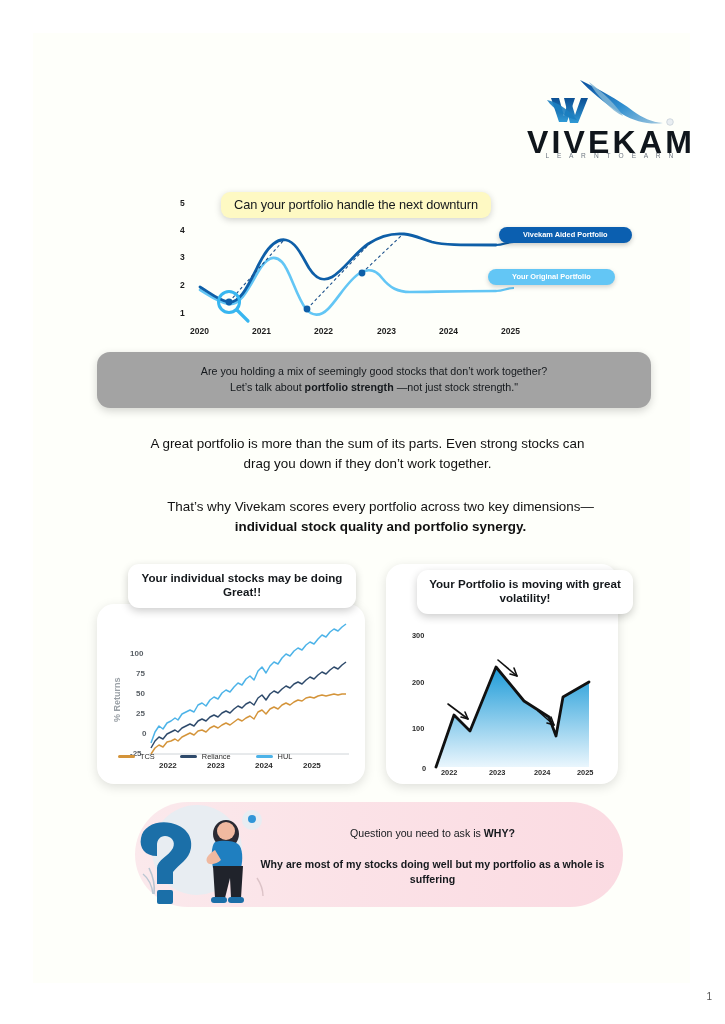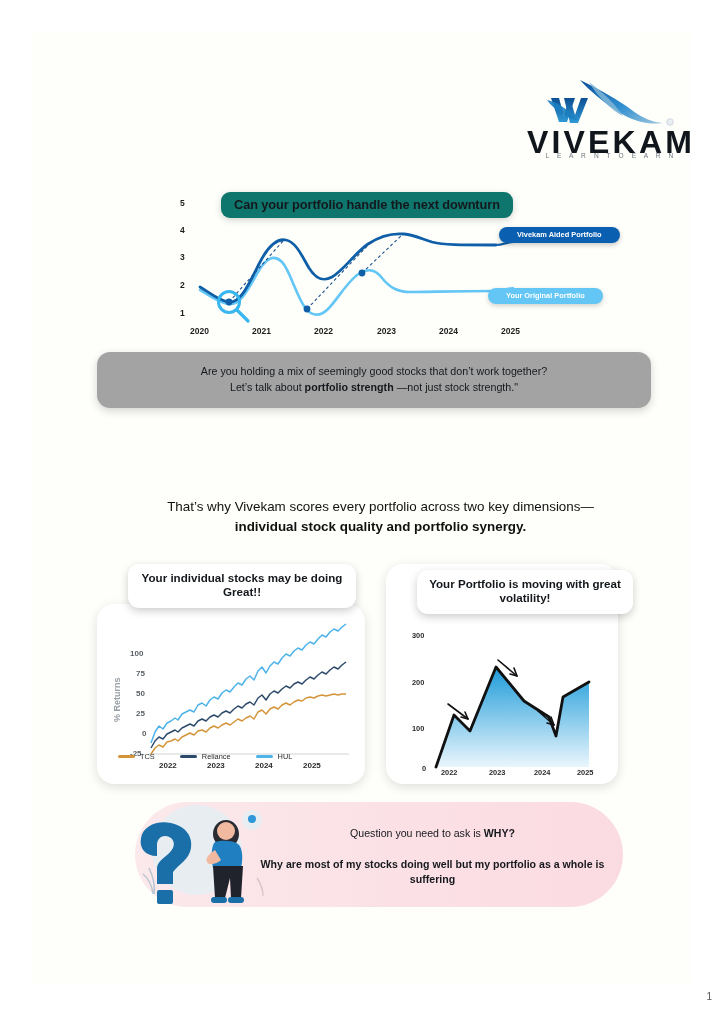--- a/index.html
+++ b/index.html
@@ -11,24 +11,24 @@
   
   .logo{position:absolute;left:490px;top:45px;width:175px;height:80px;}
   .logo svg{display:block;}
   .logo-word{position:absolute;left:2px;top:48px;width:172px;text-align:center;
       font-size:32px;font-weight:700;letter-spacing:3.2px;color:#10161c;line-height:1;}
   .logo-tag{position:absolute;left:2px;top:74px;width:172px;text-align:center;
       font-size:6.6px;letter-spacing:3.1px;color:#6d7680;}
 
   
   .hero{position:absolute;left:166px;top:192px;width:420px;height:150px;}
-  .hero-title{position:absolute;left:55px;top:0px;background:#0f766e;border-radius:9px;
-      padding:5px 13px 6px;font-size:12.8px;font-weight:700;color:#14181c;
+  .hero-title{position:absolute;left:55px;top:0px;background:#fef9c3;border-radius:9px;
+      padding:5px 13px 6px;font-size:12.8px;font-weight:400;color:#14181c;
       box-shadow:0 2px 7px rgba(0,0,0,.18);white-space:nowrap;letter-spacing:-.1px;}
-  .pill{position:absolute;border-radius:11px;padding:3px 18px 4px;font-size:7.4px;
+  .pill{position:absolute;border-radius:11px;padding:3px 24px 4px;font-size:7.4px;
       font-weight:700;color:#fff;white-space:nowrap;}
   .pill.dark{background:#0b5fb0;box-shadow:0 2px 5px rgba(0,0,0,.22);}
   .pill.light{background:#63c6f5;box-shadow:0 2px 5px rgba(0,0,0,.18);}
 
   
   .quote{position:absolute;left:97px;top:352px;width:526px;background:#a3a3a3;
       border-radius:13px;box-shadow:0 3px 9px rgba(0,0,0,.17);
       padding:11px 14px 12px;text-align:center;font-size:10.7px;line-height:1.52;color:#15191d;}
   .quote b{font-weight:700;}
 
@@ -128,30 +128,31 @@
         <circle cx="63" cy="110" r="10.5" fill="none" stroke="#38b6f0" stroke-width="3"></circle>
         <line x1="71" y1="118" x2="82" y2="129" stroke="#38b6f0" stroke-width="3.2" stroke-linecap="round"></line>
       </g>
 
       <path d="M330,53 C338,53 340,50 348,50" stroke="#0e5fa8" stroke-width="2.2" fill="none"></path>
       <path d="M330,99 C338,99 340,96 348,96" stroke="#63c6f5" stroke-width="2.2" fill="none"></path>
     </svg>
 
     <div class="hero-title">Can your portfolio handle the next downturn</div>
     <div class="pill dark" style="left:333px;top:35px;">Vivekam Aided Portfolio</div>
-    <div class="pill light" style="left:322px;top:96px;">Your Original Portfolio</div>
+    <div class="pill light" style="left:322px;top:77px;">Your Original Portfolio</div>
   </div>
 
   <div class="quote" style="left:64px;top:319px;">
     <div>Are you holding a mix of seemingly good stocks that don’t work together?</div>
     <div>
       <span>Let’s talk about </span><b>portfolio strength</b><span> —not just stock strength."</span>
     </div>
   </div>
 
+  <div class="copy p1" style="left:107px;top:401px;">A great portfolio is more than the sum of its parts. Even strong stocks can drag you down if they don’t work together.</div>
   <div class="copy p2" style="left:120px;top:464px;">
     <span>That’s why Vivekam scores every portfolio across two key dimensions— </span><b>individual stock quality and portfolio synergy.</b>
   </div>
 
   <div class="card" style="left:64px;top:571px;width:268px;height:180px;">
     <svg width="268" height="180" viewBox="0 0 268 180">
       <text x="23" y="118" font-size="9" font-weight="700" fill="#9aa0a6" font-family="Liberation Sans, sans-serif" transform="rotate(-90 23 118)">% Returns</text>
       <text x="33" y="52" font-size="8" font-weight="700" fill="#5a6066" font-family="Liberation Sans, sans-serif">100</text>
       <text x="39" y="72" font-size="8" font-weight="700" fill="#5a6066" font-family="Liberation Sans, sans-serif">75</text>
       <text x="39" y="92" font-size="8" font-weight="700" fill="#5a6066" font-family="Liberation Sans, sans-serif">50</text>

